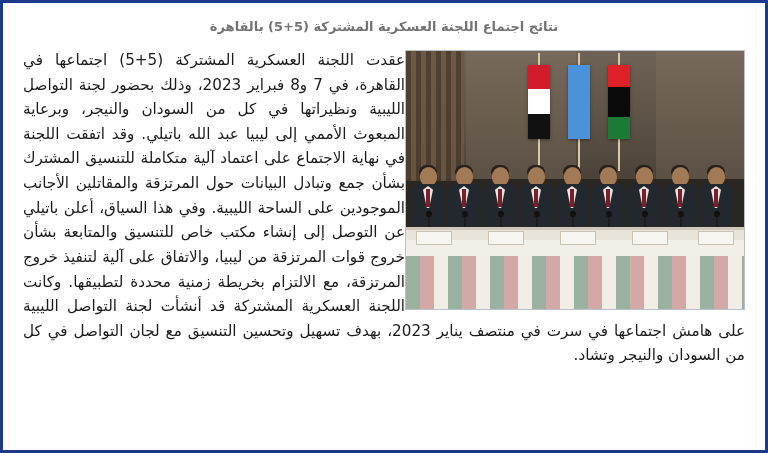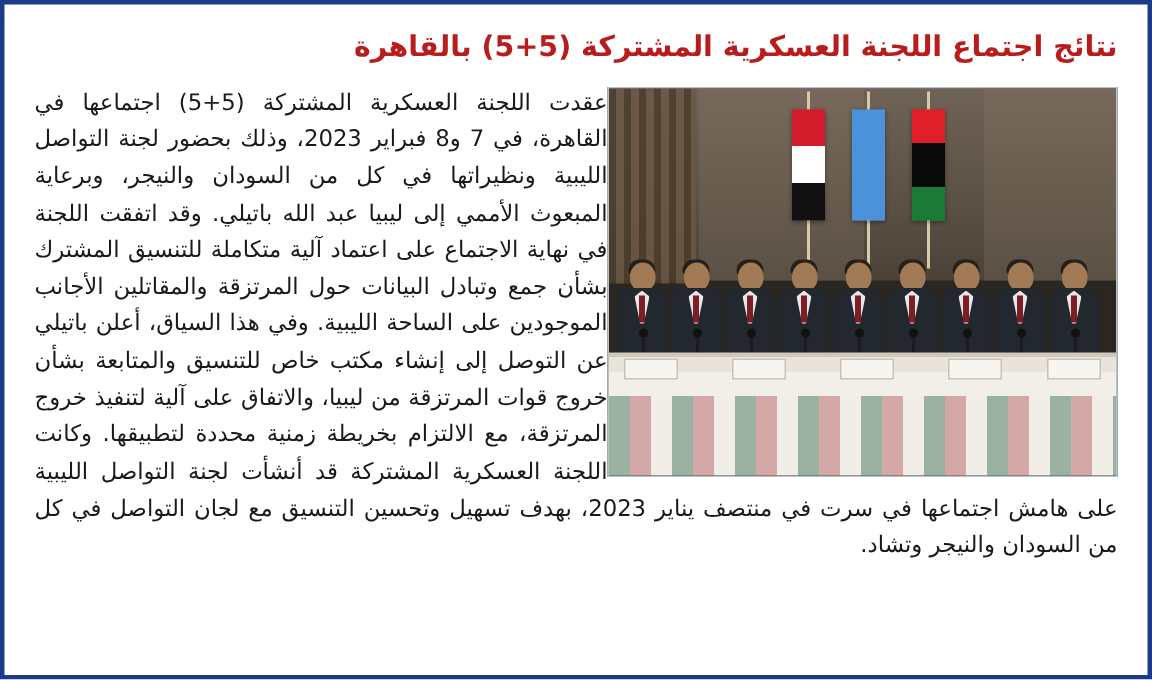--- a/index.html
+++ b/index.html
@@ -21,23 +21,23 @@
     border: 3px solid #1b3a8c;
     background: #ffffff;
   }
   .page-inner {
     position: absolute;
     inset: 0;
     padding: 14px 20px 10px 20px;
     box-sizing: border-box;
   }
   .title {
-    text-align: right;
-    color: #b91c1c;
-    font-size: 19px;
+    text-align: center;
+    color: #737373;
+    font-size: 13px;
     font-weight: bold;
     line-height: 1.3;
     margin: 2px 0 12px 0;
     direction: rtl;
   }
   .body-wrap {
     direction: rtl;
     color: #1a1a1a;
     font-size: 15.2px;
     line-height: 1.62;

